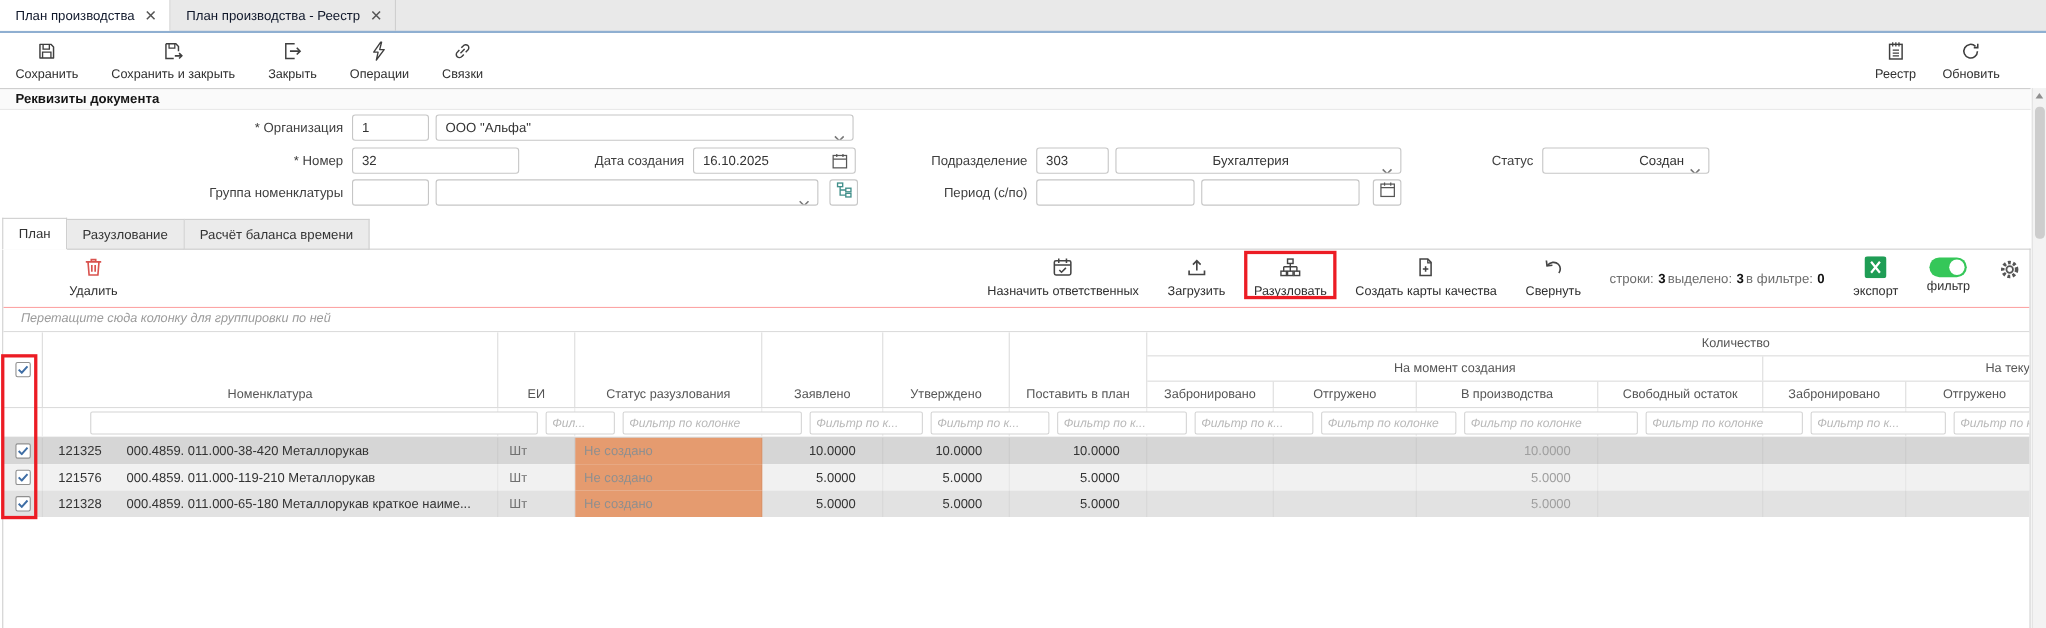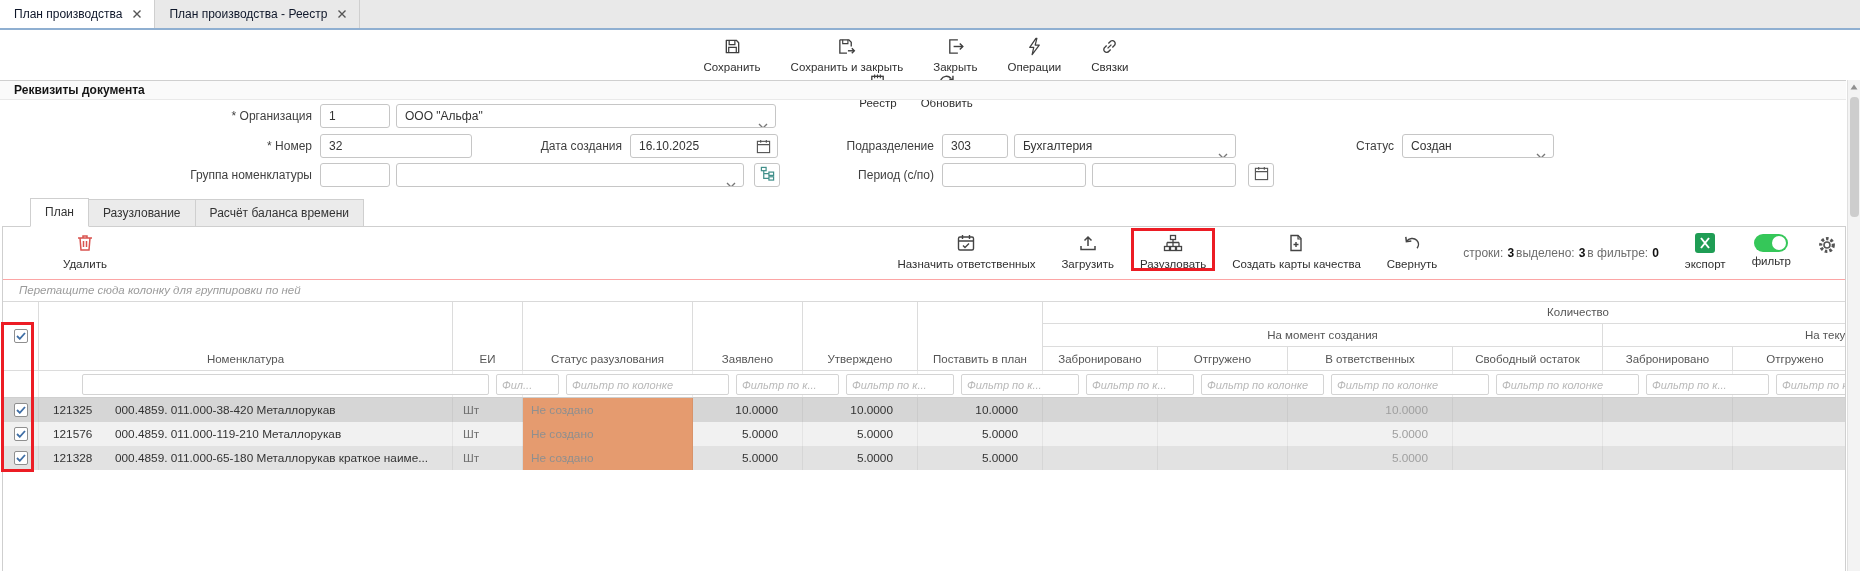--- a/index.html
+++ b/index.html
@@ -10,41 +10,41 @@
   }
   
   .tabbar { position:absolute; top:0; left:0; right:0; height:30px; background:#e9e9e9;
             display:flex; border-bottom:2px solid #8fafd1; }
   .wtab { display:flex; align-items:center; gap:10px; padding:0 12px 0 14px; font-size:12px;
           color:#0f172a; border-right:1px solid #cfcfcf; cursor:pointer; }
   .wtab.active { background:#fff; }
   .wtab svg { display:block; }
   
   .toolbar { position:absolute; top:32px; left:0; right:30px; height:47px; display:flex;
-             justify-content:space-between; align-items:center; padding:5px 12px 0 14px;flex-direction:column; }
+             justify-content:space-between; align-items:flex-start; padding:5px 12px 0 14px; }
   .tgroup { display:flex; gap:30px; }
   .tbtn { display:flex; flex-direction:column; align-items:center; gap:3px; font-size:11.5px;
           color:#2f2f2f; cursor:pointer; white-space:nowrap; }
   
   .reqheader { position:absolute; top:80px; left:0; right:14px; height:20px; background:#fafafa;
                border-top:1px solid #cfcfcf; border-bottom:1px solid #e9e9e9; font-weight:bold;
                font-size:12px; line-height:18px; padding-left:14px; color:#151515; }
   
   .form { position:absolute; top:100px; left:0; right:14px; height:96px; }
   .f-lbl { position:absolute; font-size:12px; color:#3f3f3f; text-align:right; line-height:24px; white-space:nowrap; }
   .f-in  { position:absolute; height:24px; border:1px solid #c6c6c6; border-radius:3px; background:#fff;
            font-size:12px; line-height:22px; padding:0 8px; color:#333; overflow:hidden; white-space:nowrap; }
   .combo { padding-right:22px; }
   .combo .chev { position:absolute; right:7px; top:9px; }
   .dateish .cal { position:absolute; right:6px; top:4px; }
   .sq-btn { position:absolute; width:26px; height:24px; border:1px solid #c6c6c6; border-radius:3px;
             background:#fff; display:flex; align-items:center; justify-content:center; cursor:pointer; }
   .r1t { top:4px; } .r2t { top:34px; } .r3t { top:63px; }
   
-  .subtabs { position:absolute; top:198px; left:2px; height:29px; display:flex; align-items:flex-end; z-index:3;margin-left:28px; }
+  .subtabs { position:absolute; top:198px; left:2px; height:29px; display:flex; align-items:flex-end; z-index:3; }
   .stab { height:28px; padding:0 14px; font-size:12px; line-height:26px; background:#ebebeb;
           border:1px solid #cfcfcf; border-left:none; color:#333; cursor:pointer; }
   .stab:first-child { border-left:1px solid #cfcfcf; }
   .stab.active { background:#fff; border-bottom:1px solid #fff; height:29px; }
   
   .panel { position:absolute; top:226px; left:2px; right:14px; bottom:0; border:1px solid #cfcfcf;
            border-bottom:none; background:#fff; overflow:hidden; }
   .gridbar { height:52px; display:flex; justify-content:space-between; align-items:flex-start;
              padding:6px 8px 0 60px; position:relative; }
   .gbtn { display:flex; flex-direction:column; align-items:center; gap:3px; font-size:11.5px;
@@ -208,28 +208,28 @@
   <div class="f-lbl r2t" style="left:470px; width:152px;">Дата создания</div>
   <div class="f-in dateish r2t" style="left:630px; width:148px;">
     <span>16.10.2025</span>
     <span class="cal"><svg width="15" height="15" viewBox="0 0 16 16">
           <rect x="1.5" y="2.5" width="13" height="12" fill="none" stroke="#555" stroke-width="1.2"></rect>
           <path d="M1.5 6h13M5 1v3M11 1v3" stroke="#555" stroke-width="1.2"></path>
         </svg></span>
   </div>
   <div class="f-lbl r2t" style="left:788px; width:146px;">Подразделение</div>
   <div class="f-in r2t" style="left:942px; width:66px;"><span>303</span></div>
-  <div class="f-in combo r2t" style="left:1014px; width:222px;">
+  <div class="f-in combo r2t" style="left:1014px; width:260px;text-align:center;">
     <span>Бухгалтерия</span>
     <span class="chev"><svg width="10" height="6" viewBox="0 0 10 6">
           <path d="M1 1l4 4 4-4" fill="none" stroke="#777" stroke-width="1.4"></path>
         </svg></span>
   </div>
   <div class="f-lbl r2t" style="left:1256px; width:138px;">Статус</div>
-  <div class="f-in combo r2t" style="left:1402px; width:152px;">
+  <div class="f-in combo r2t" style="left:1402px; width:152px;text-align:right;">
     <span>Создан</span>
     <span class="chev"><svg width="10" height="6" viewBox="0 0 10 6">
           <path d="M1 1l4 4 4-4" fill="none" stroke="#777" stroke-width="1.4"></path>
         </svg></span>
   </div>
 
   <div class="f-lbl r3t" style="left:60px; width:252px;">Группа номенклатуры</div>
   <div class="f-in r3t" style="left:320px; width:70px;"></div>
   <div class="f-in combo r3t" style="left:396px; width:348px;">
     <span class="chev"><svg width="10" height="6" viewBox="0 0 10 6">
@@ -363,21 +363,21 @@
         <div class="th c-d3">Поставить в план</div>
         <div class="bands">
           <div class="bandtop">Количество</div>
           <div class="bandmid">
             <div class="bcell bc1">На момент создания</div>
             <div class="bcell bc2" style="border-right:none;">На текущий момент</div>
           </div>
           <div class="bandcols">
             <div class="th c-q1">Забронировано</div>
             <div class="th c-q2">Отгружено</div>
-            <div class="th c-q3">В ответственных</div>
+            <div class="th c-q3">В производства</div>
             <div class="th c-q4">Свободный остаток</div>
             <div class="th c-q5">Забронировано</div>
             <div class="th c-q6">Отгружено</div>
 
           </div>
         </div>
       </div>
 
       <div class="filters">
         <div class="fc c-sel"></div>

